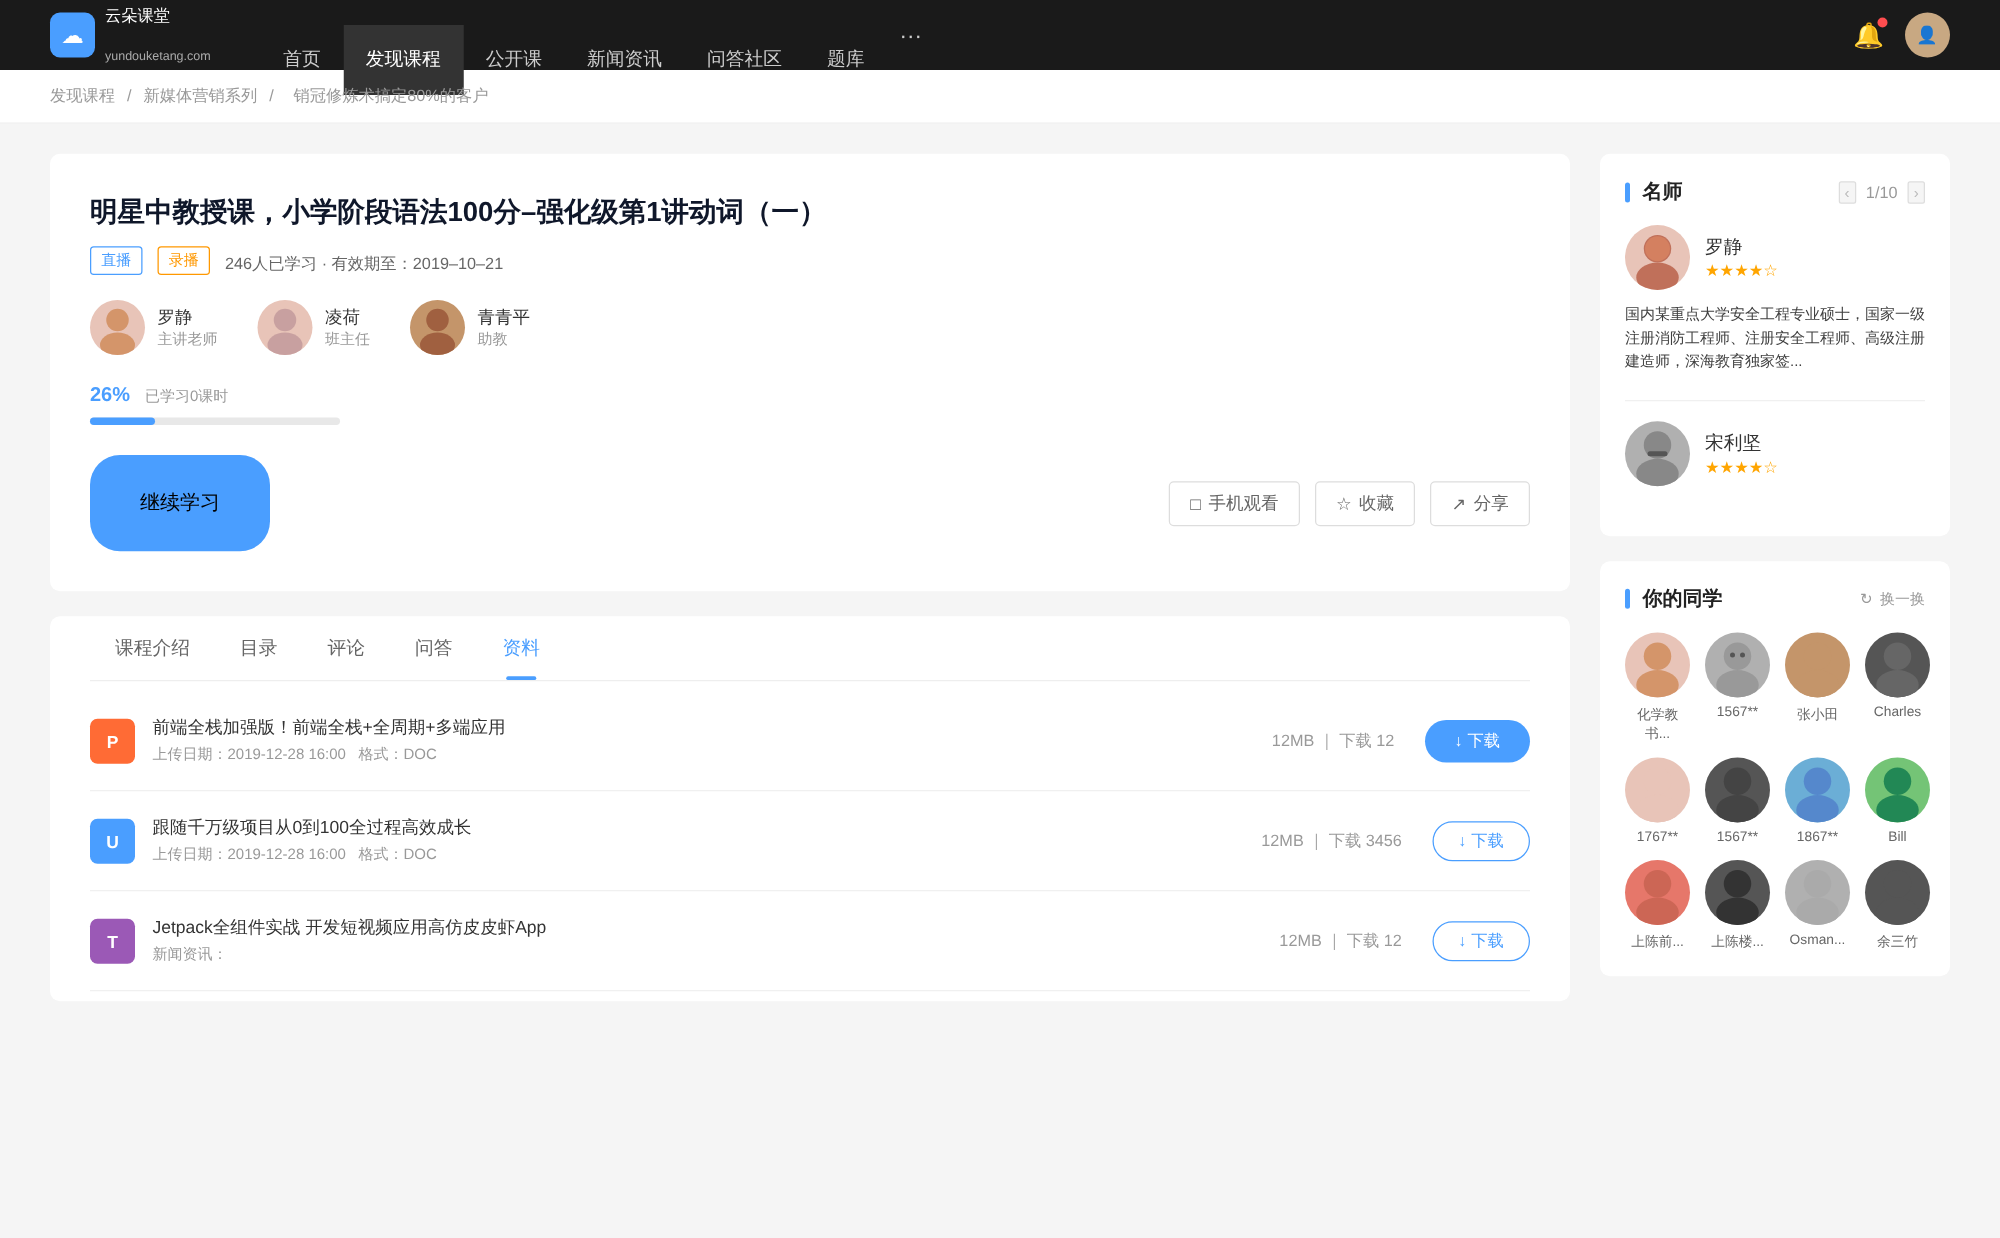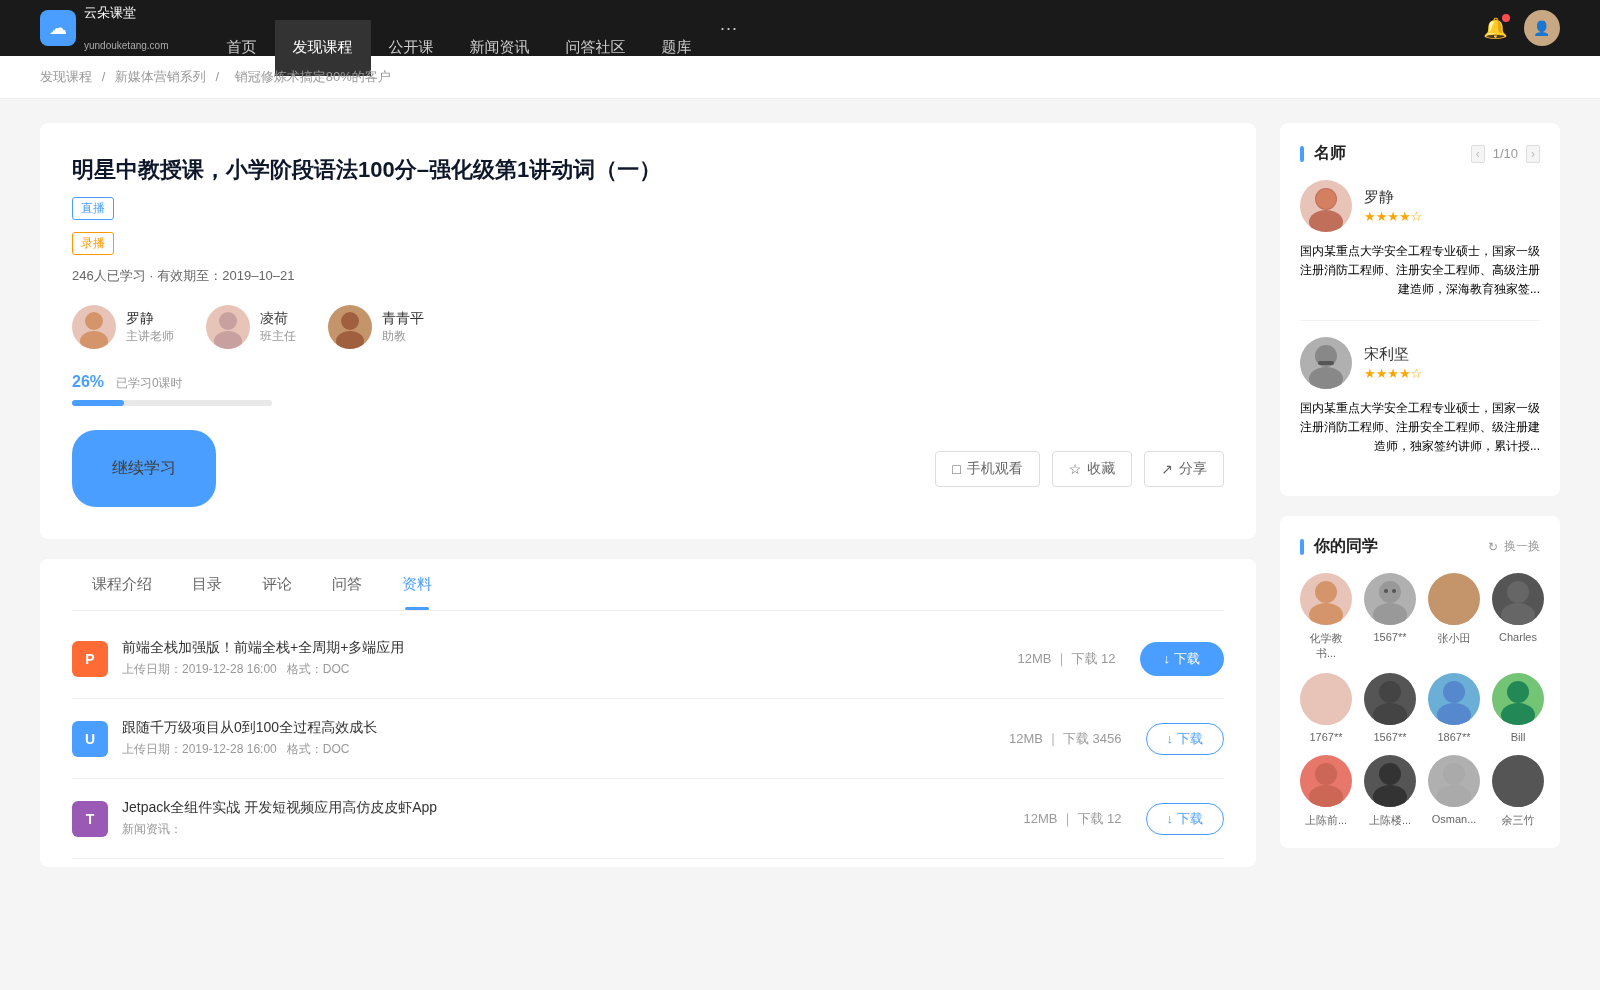--- a/index.html
+++ b/index.html
@@ -26,38 +26,38 @@
     .breadcrumb span { color: #999; margin: 0 6px; }
 
     
     .main { display: flex; padding: 24px 40px; gap: 24px; max-width: 1600px; }
     .content-left { flex: 1; min-width: 0; }
     .content-right { width: 280px; flex-shrink: 0; }
 
     
     .course-card { background: white; border-radius: 8px; padding: 32px; margin-bottom: 20px; }
     .course-title { font-size: 22px; font-weight: bold; color: #0f172a; margin-bottom: 12px; }
-    .course-meta { display: flex; align-items: flex-start; gap: 12px; margin-bottom: 20px; flex-direction: column; }
+    .course-meta { display: flex; align-items: flex-end; gap: 12px; margin-bottom: 20px; }
     .badge { padding: 2px 8px; border-radius: 3px; font-size: 12px; border: 1px solid; }
     .badge-live { color: #4a9eff; border-color: #4a9eff; }
     .badge-record { color: #ff9800; border-color: #ff9800; }
     .course-info { color: #666; font-size: 13px; }
     .teachers { display: flex; gap: 32px; margin-bottom: 24px; }
     .teacher { display: flex; align-items: center; gap: 10px; }
     .teacher-avatar { width: 44px; height: 44px; border-radius: 50%; background: #ddd; overflow: hidden; display: flex; align-items: center; justify-content: center; }
     .teacher-info { display: flex; flex-direction: column; }
     .teacher-name { font-size: 14px; color: #333; font-weight: 500; }
     .teacher-role { font-size: 12px; color: #999; }
     .progress-section { margin-bottom: 24px; }
     .progress-label { color: #4a9eff; font-size: 16px; font-weight: bold; margin-bottom: 2px; }
     .progress-sublabel { color: #999; font-size: 12px; display: inline; margin-left: 8px; }
     .progress-bar-bg { background: #e8e8e8; border-radius: 4px; height: 6px; margin-top: 8px; width: 200px; }
     .progress-bar-fill { background: #4a9eff; height: 6px; border-radius: 4px; width: 26%; }
     .course-actions { display: flex; align-items: center; gap: 16px; }
-    .btn-primary { background: #4a9eff; color: #404040; border: none; border-radius: 24px; padding: 28px 40px; font-size: 16px; cursor: pointer; font-weight: 500; }
+    .btn-primary { background: #4a9eff; color: #000000; border: none; border-radius: 24px; padding: 28px 40px; font-size: 16px; cursor: pointer; font-weight: 500; }
     .btn-action { display: flex; align-items: center; gap: 6px; color: #666; cursor: pointer; font-size: 14px; padding: 8px 16px; border: 1px solid #ddd; border-radius: 4px; background: white; }
     .action-group { display: flex; gap: 12px; margin-left: auto; }
 
     
     .tabs-section { background: white; border-radius: 8px; padding: 0 32px; }
     .tabs { display: flex; border-bottom: 1px solid #eee; }
     .tab { padding: 16px 20px; cursor: pointer; color: #666; font-size: 15px; position: relative; }
     .tab.active { color: #4a9eff; }
     .tab.active::after { content: ''; position: absolute; bottom: 0; left: 50%; transform: translateX(-50%); width: 24px; height: 3px; background: #4a9eff; border-radius: 2px; }
 
@@ -81,21 +81,21 @@
     .panel-title { font-size: 16px; font-weight: bold; color: #222; display: flex; align-items: center; gap: 6px; }
     .panel-title::before { content: ''; display: inline-block; width: 4px; height: 16px; background: #4a9eff; border-radius: 2px; margin-right: 4px; }
     .panel-nav { display: flex; align-items: center; gap: 8px; color: #999; font-size: 13px; }
     .panel-nav-btn { cursor: pointer; color: #bbb; font-size: 12px; background: #f5f5f5; border: 1px solid #ddd; border-radius: 2px; padding: 1px 4px; }
     .teacher-card { margin-bottom: 20px; }
     .teacher-card-header { display: flex; align-items: center; gap: 12px; margin-bottom: 10px; }
     .teacher-card-avatar { width: 52px; height: 52px; border-radius: 50%; background: #ddd; overflow: hidden; display: flex; align-items: center; justify-content: center; flex-shrink: 0; }
     .teacher-card-info { }
     .teacher-card-name { font-size: 15px; font-weight: 500; color: #333; }
     .stars { color: #ffa500; font-size: 13px; margin-top: 2px; }
-    .teacher-card-desc { font-size: 12px; color: #000000; line-height: 1.6; text-align: right; }
+    .teacher-card-desc { font-size: 12px; color: #404040; line-height: 1.6; }
     .divider { border: none; border-top: 1px solid #f0f0f0; margin: 16px 0; }
 
     
     .students-grid { display: grid; grid-template-columns: repeat(4, 1fr); gap: 12px; }
     .student-item { display: flex; flex-direction: column; align-items: center; gap: 6px; }
     .student-avatar { width: 52px; height: 52px; border-radius: 50%; background: #ddd; overflow: hidden; display: flex; align-items: center; justify-content: center; color: white; font-size: 18px; }
     .student-name { font-size: 11px; color: #666; text-align: center; }
     .panel-actions { display: flex; align-items: center; gap: 6px; color: #999; font-size: 12px; cursor: pointer; }
 
     
@@ -325,21 +325,20 @@
                 <circle cx="26" cy="19" r="11" fill="#888"></circle>
                 <ellipse cx="26" cy="42" rx="17" ry="12" fill="#888"></ellipse>
                 <rect x="18" y="24" width="16" height="4" fill="#555" rx="2"></rect>
               </svg>
           </div>
           <div class="teacher-card-info">
             <div class="teacher-card-name">宋利坚</div>
             <div class="stars">★★★★☆</div>
           </div>
         </div>
-        <div class="teacher-card-desc">国内某重点大学安全工程专业硕士，国家一级注册消防工程师、注册安全工程师、级注册建造师，独家签约讲师，累计授...</div>
       </div>
     </div>
 
     <div class="panel">
       <div class="panel-header">
         <div class="panel-title">你的同学</div>
         <div class="panel-actions">
           <span>↻</span>
           <span>换一换</span>
         </div>

